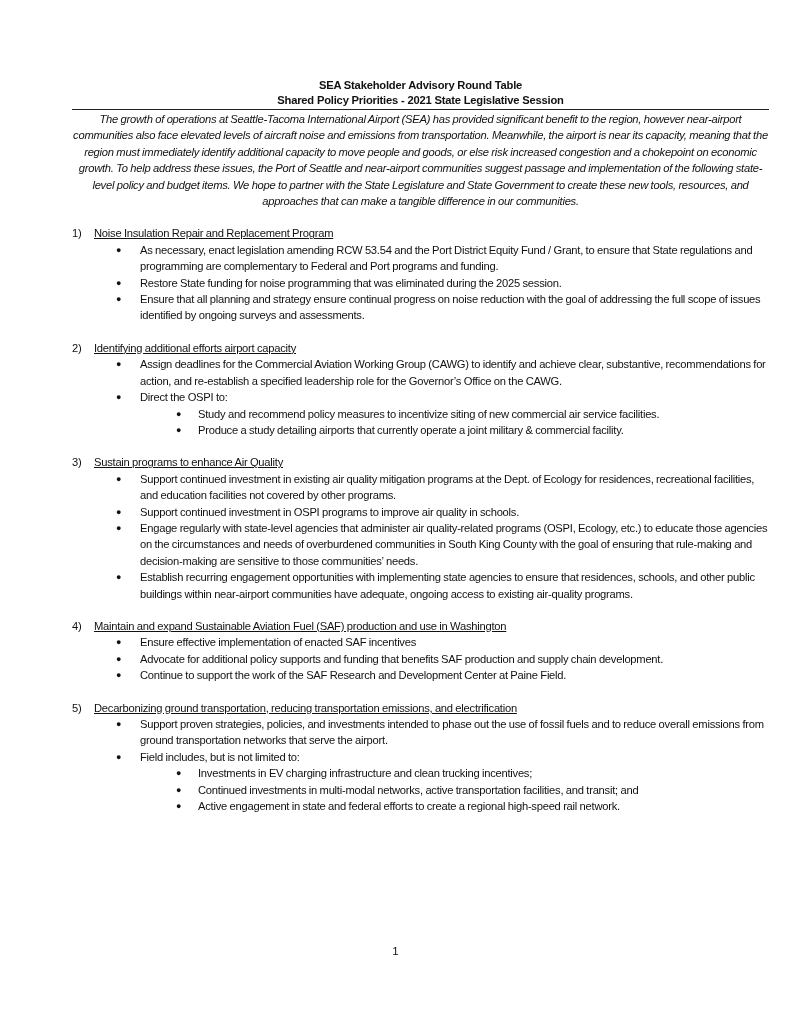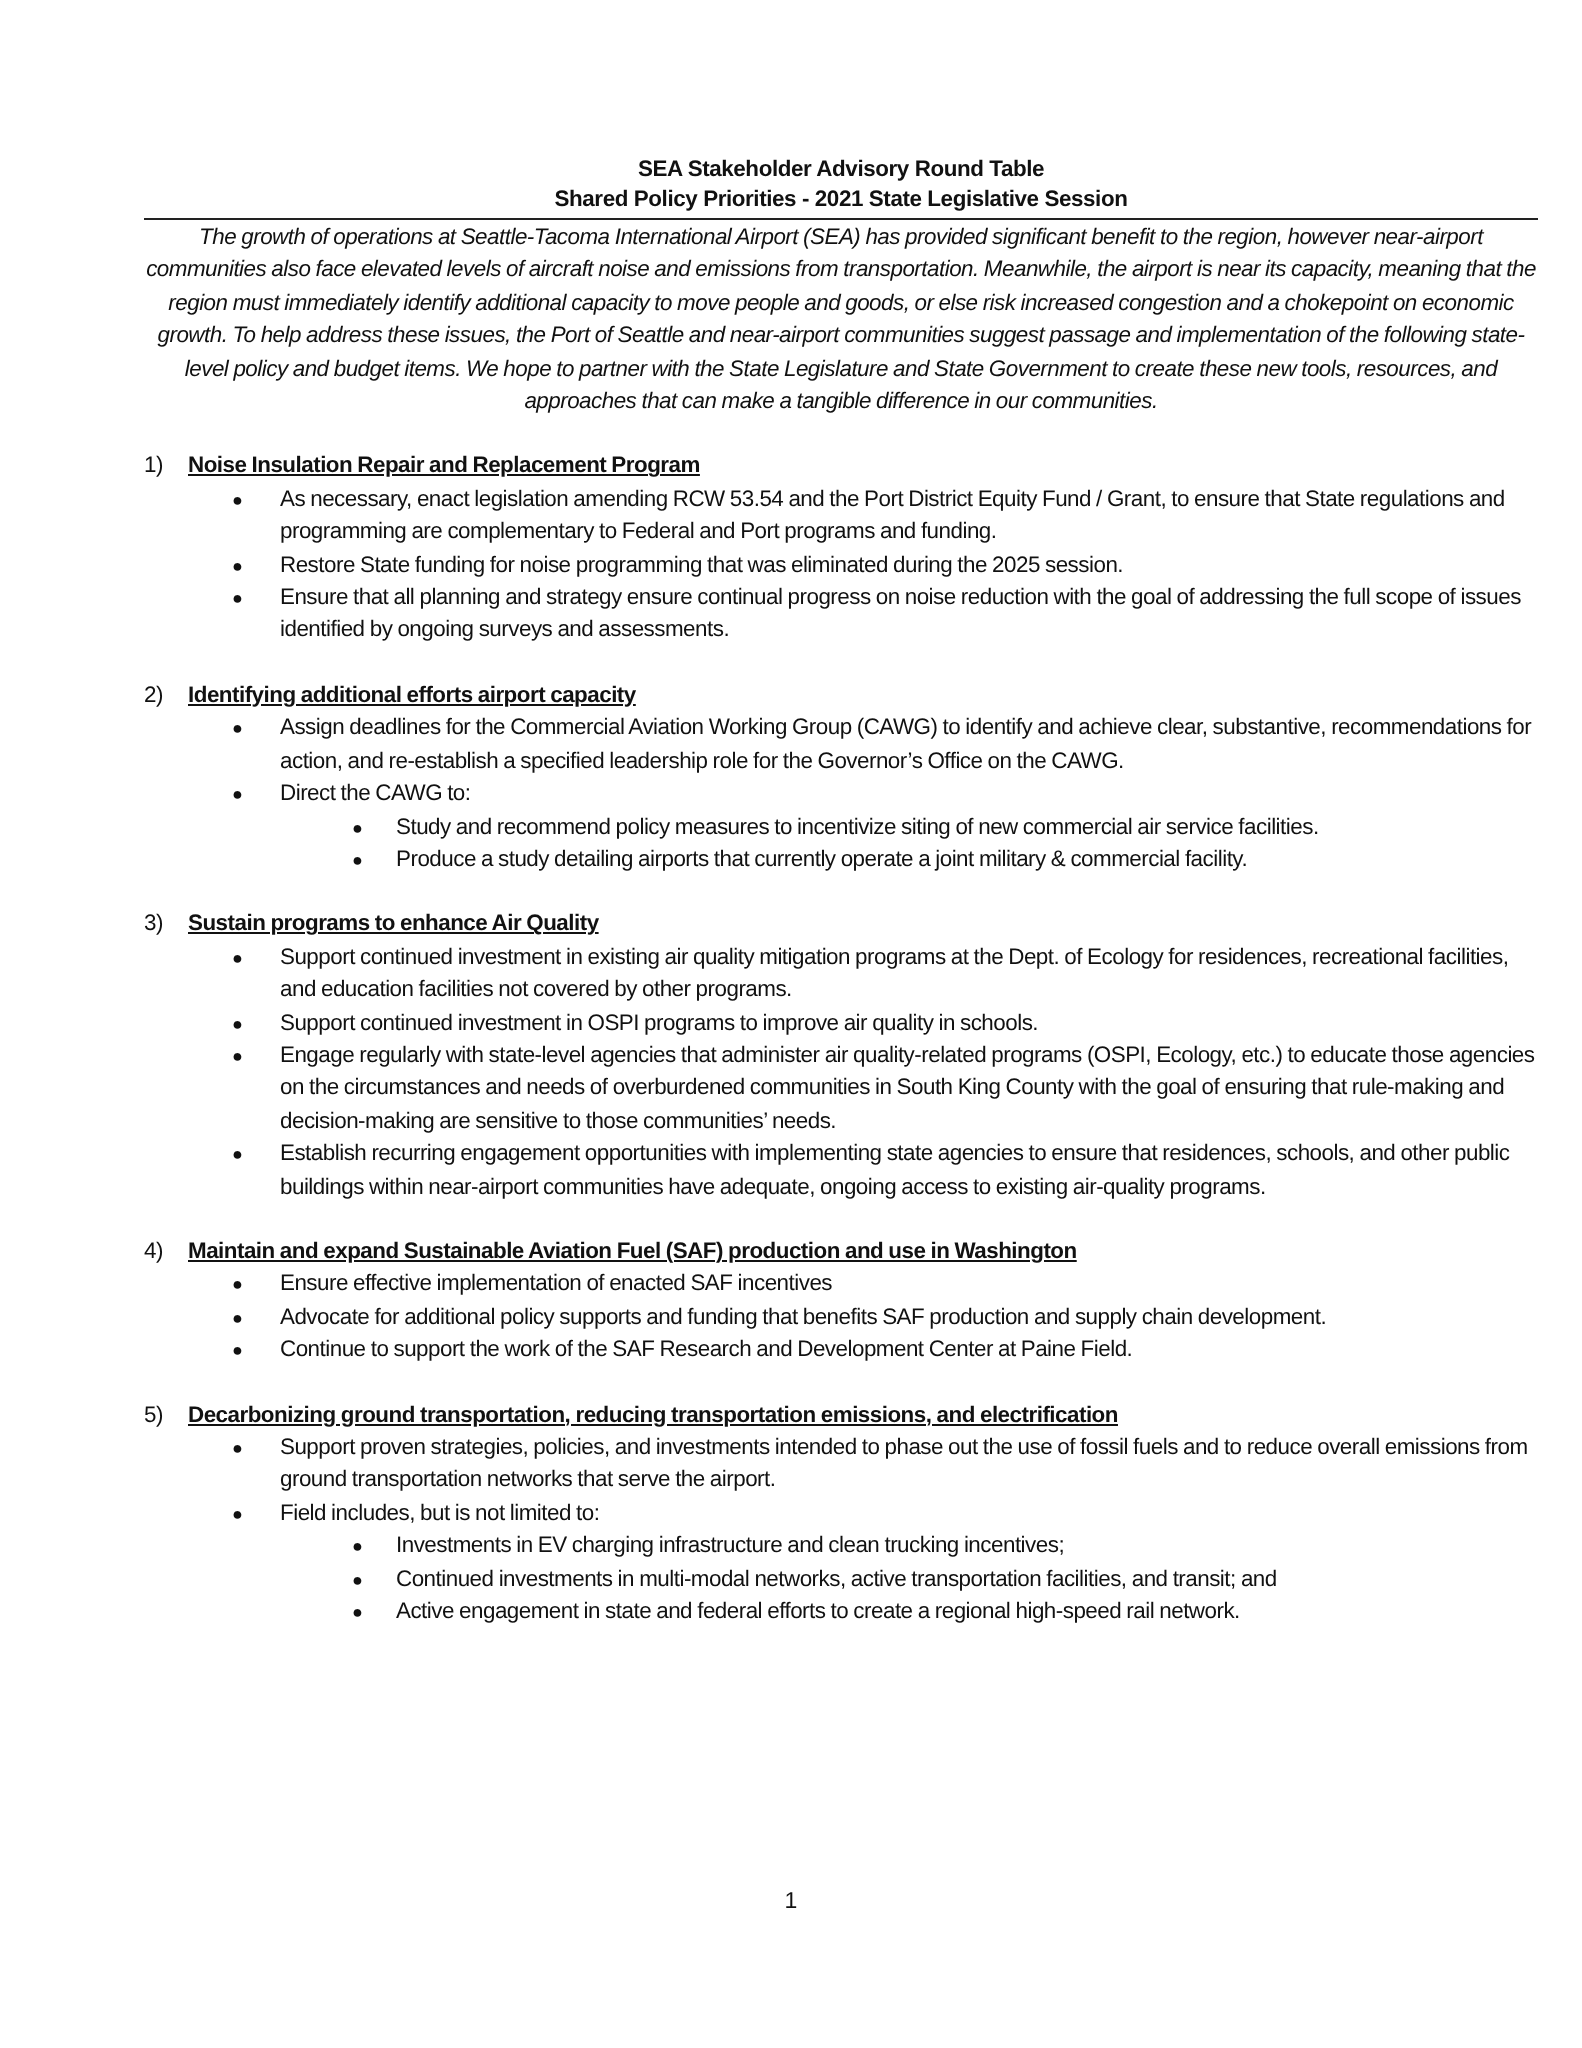--- a/index.html
+++ b/index.html
@@ -5,21 +5,21 @@
   html, body { margin: 0; padding: 0; background: #ffffff; }
   body { width: 791px; height: 1024px; position: relative; overflow: hidden;
          font-family: "Liberation Sans", sans-serif; color: #111; }
   .page { position: absolute; left: 48px; top: 78px; width: 697px; margin-left: 24px; }
   .title { text-align: center; font-weight: bold; font-size: 11.2px; line-height: 15px; letter-spacing: -0.2px; }
   .rule { border-top: 1px solid #222; margin: 1px 0 0 0; }
   .intro { font-style: italic; font-size: 11.2px; line-height: 16.4px; margin-top: 1px; letter-spacing: -0.25px; word-spacing: -0.3px; text-align: center; }
   .section { margin-top: 16px; font-size: 11.2px; line-height: 16.4px; letter-spacing: -0.25px; word-spacing: -0.3px; }
   .sec-head { display: flex; }
   .sec-num { width: 22px; flex: none; }
-  .sec-title { text-decoration: underline; font-weight: bold; }
+  .sec-title { text-decoration: underline; }
   ul { margin: 0; padding: 0; list-style: none; }
   li { position: relative; }
   .l1 > li { padding-left: 68px; }
   .l1 > li > .bullet { position: absolute; left: 44px; top: 0; }
   .l2 > li { padding-left: 126px; margin-left: -68px; }
   .l2 > li > .bullet { position: absolute; left: 104px; top: 0; }
   .bullet { font-size: 9px; }
   .page-num { position: absolute; left: 0; width: 791px; top: 945px; text-align: center; font-size: 11.5px; }
 </style>
 </head>
@@ -44,21 +44,21 @@
           <li><span class="bullet">●</span><span>Ensure that all planning and strategy ensure continual progress on noise reduction with the goal of addressing the full scope of issues identified by ongoing surveys and assessments.</span></li>
         </ul>
       </div>
       <div class="section">
         <div class="sec-head">
           <span class="sec-num">2)</span>
           <span class="sec-title">Identifying additional efforts airport capacity</span>
         </div>
         <ul class="l1">
           <li><span class="bullet">●</span><span>Assign deadlines for the Commercial Aviation Working Group (CAWG) to identify and achieve clear, substantive, recommendations for action, and re-establish a specified leadership role for the Governor’s Office on the CAWG.</span></li>
-          <li><span class="bullet">●</span><span>Direct the CAWG to:</span><ul class="l2">
+          <li><span class="bullet">●</span><span>Direct the OSPI to:</span><ul class="l2">
               <li><span class="bullet">●</span><span>Study and recommend policy measures to incentivize siting of new commercial air service facilities.</span></li>
               <li><span class="bullet">●</span><span>Produce a study detailing airports that currently operate a joint military &amp; commercial facility.</span></li>
             </ul></li>
         </ul>
       </div>
       <div class="section">
         <div class="sec-head">
           <span class="sec-num">3)</span>
           <span class="sec-title">Sustain programs to enhance Air Quality</span>
         </div>

